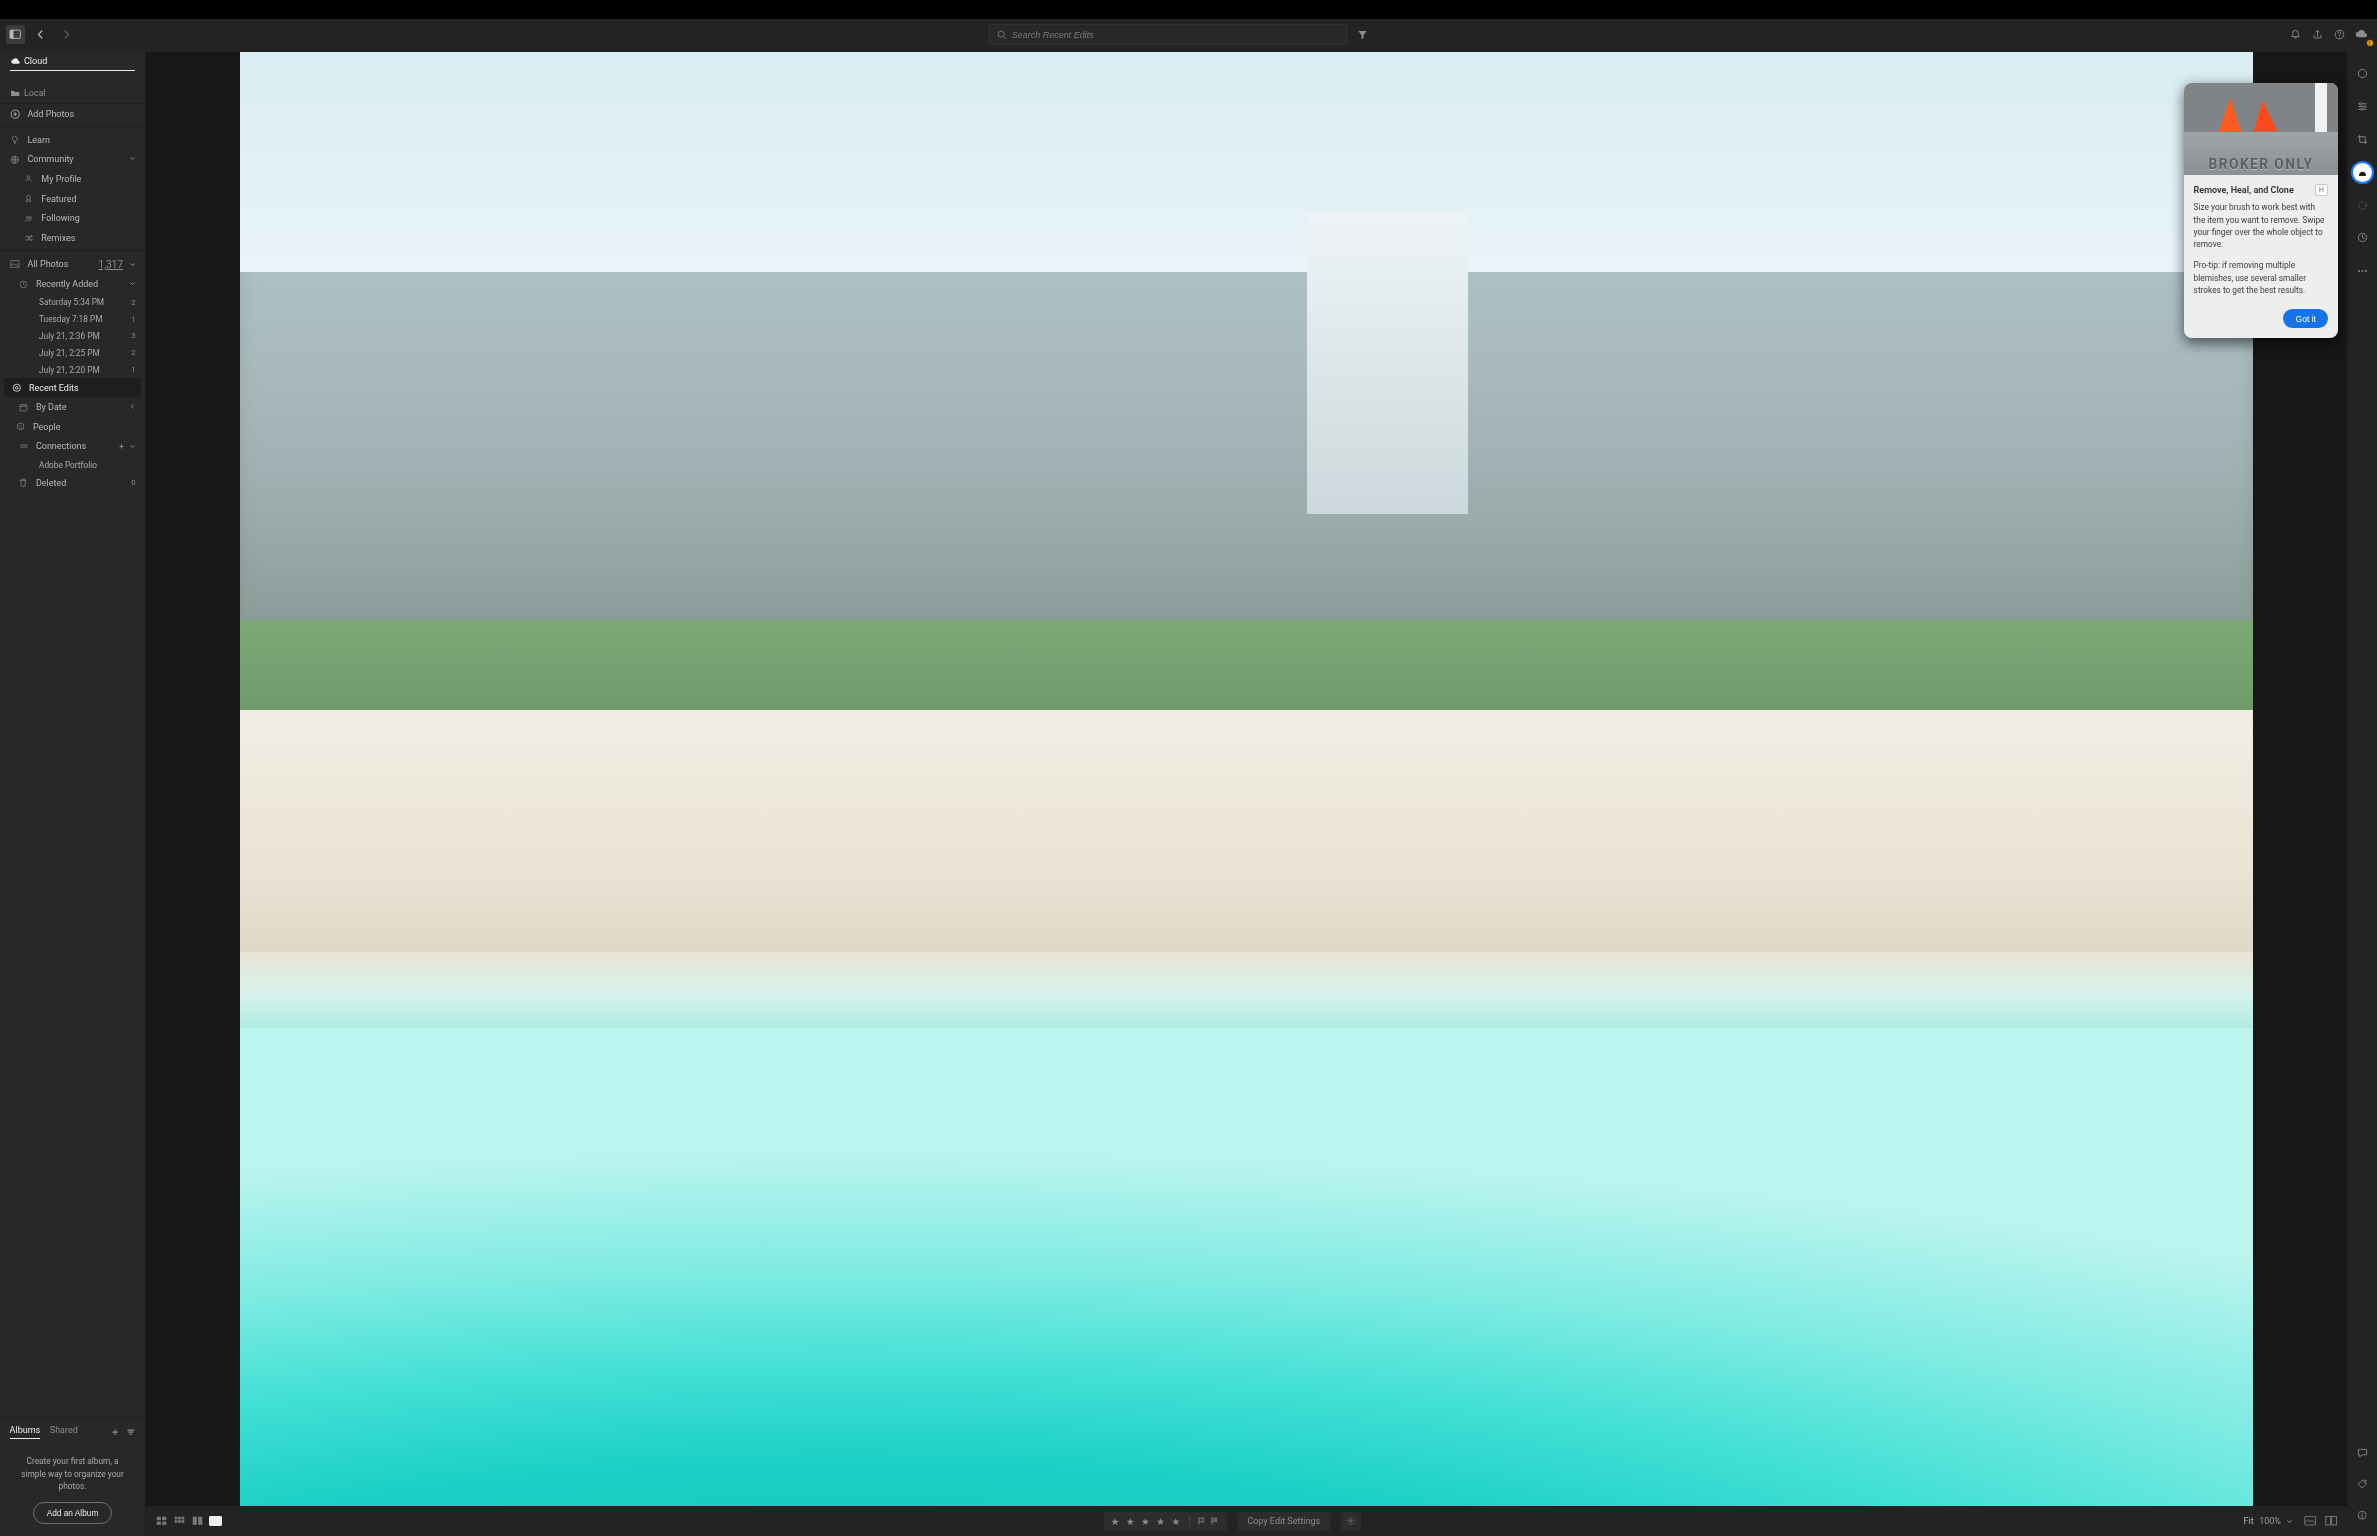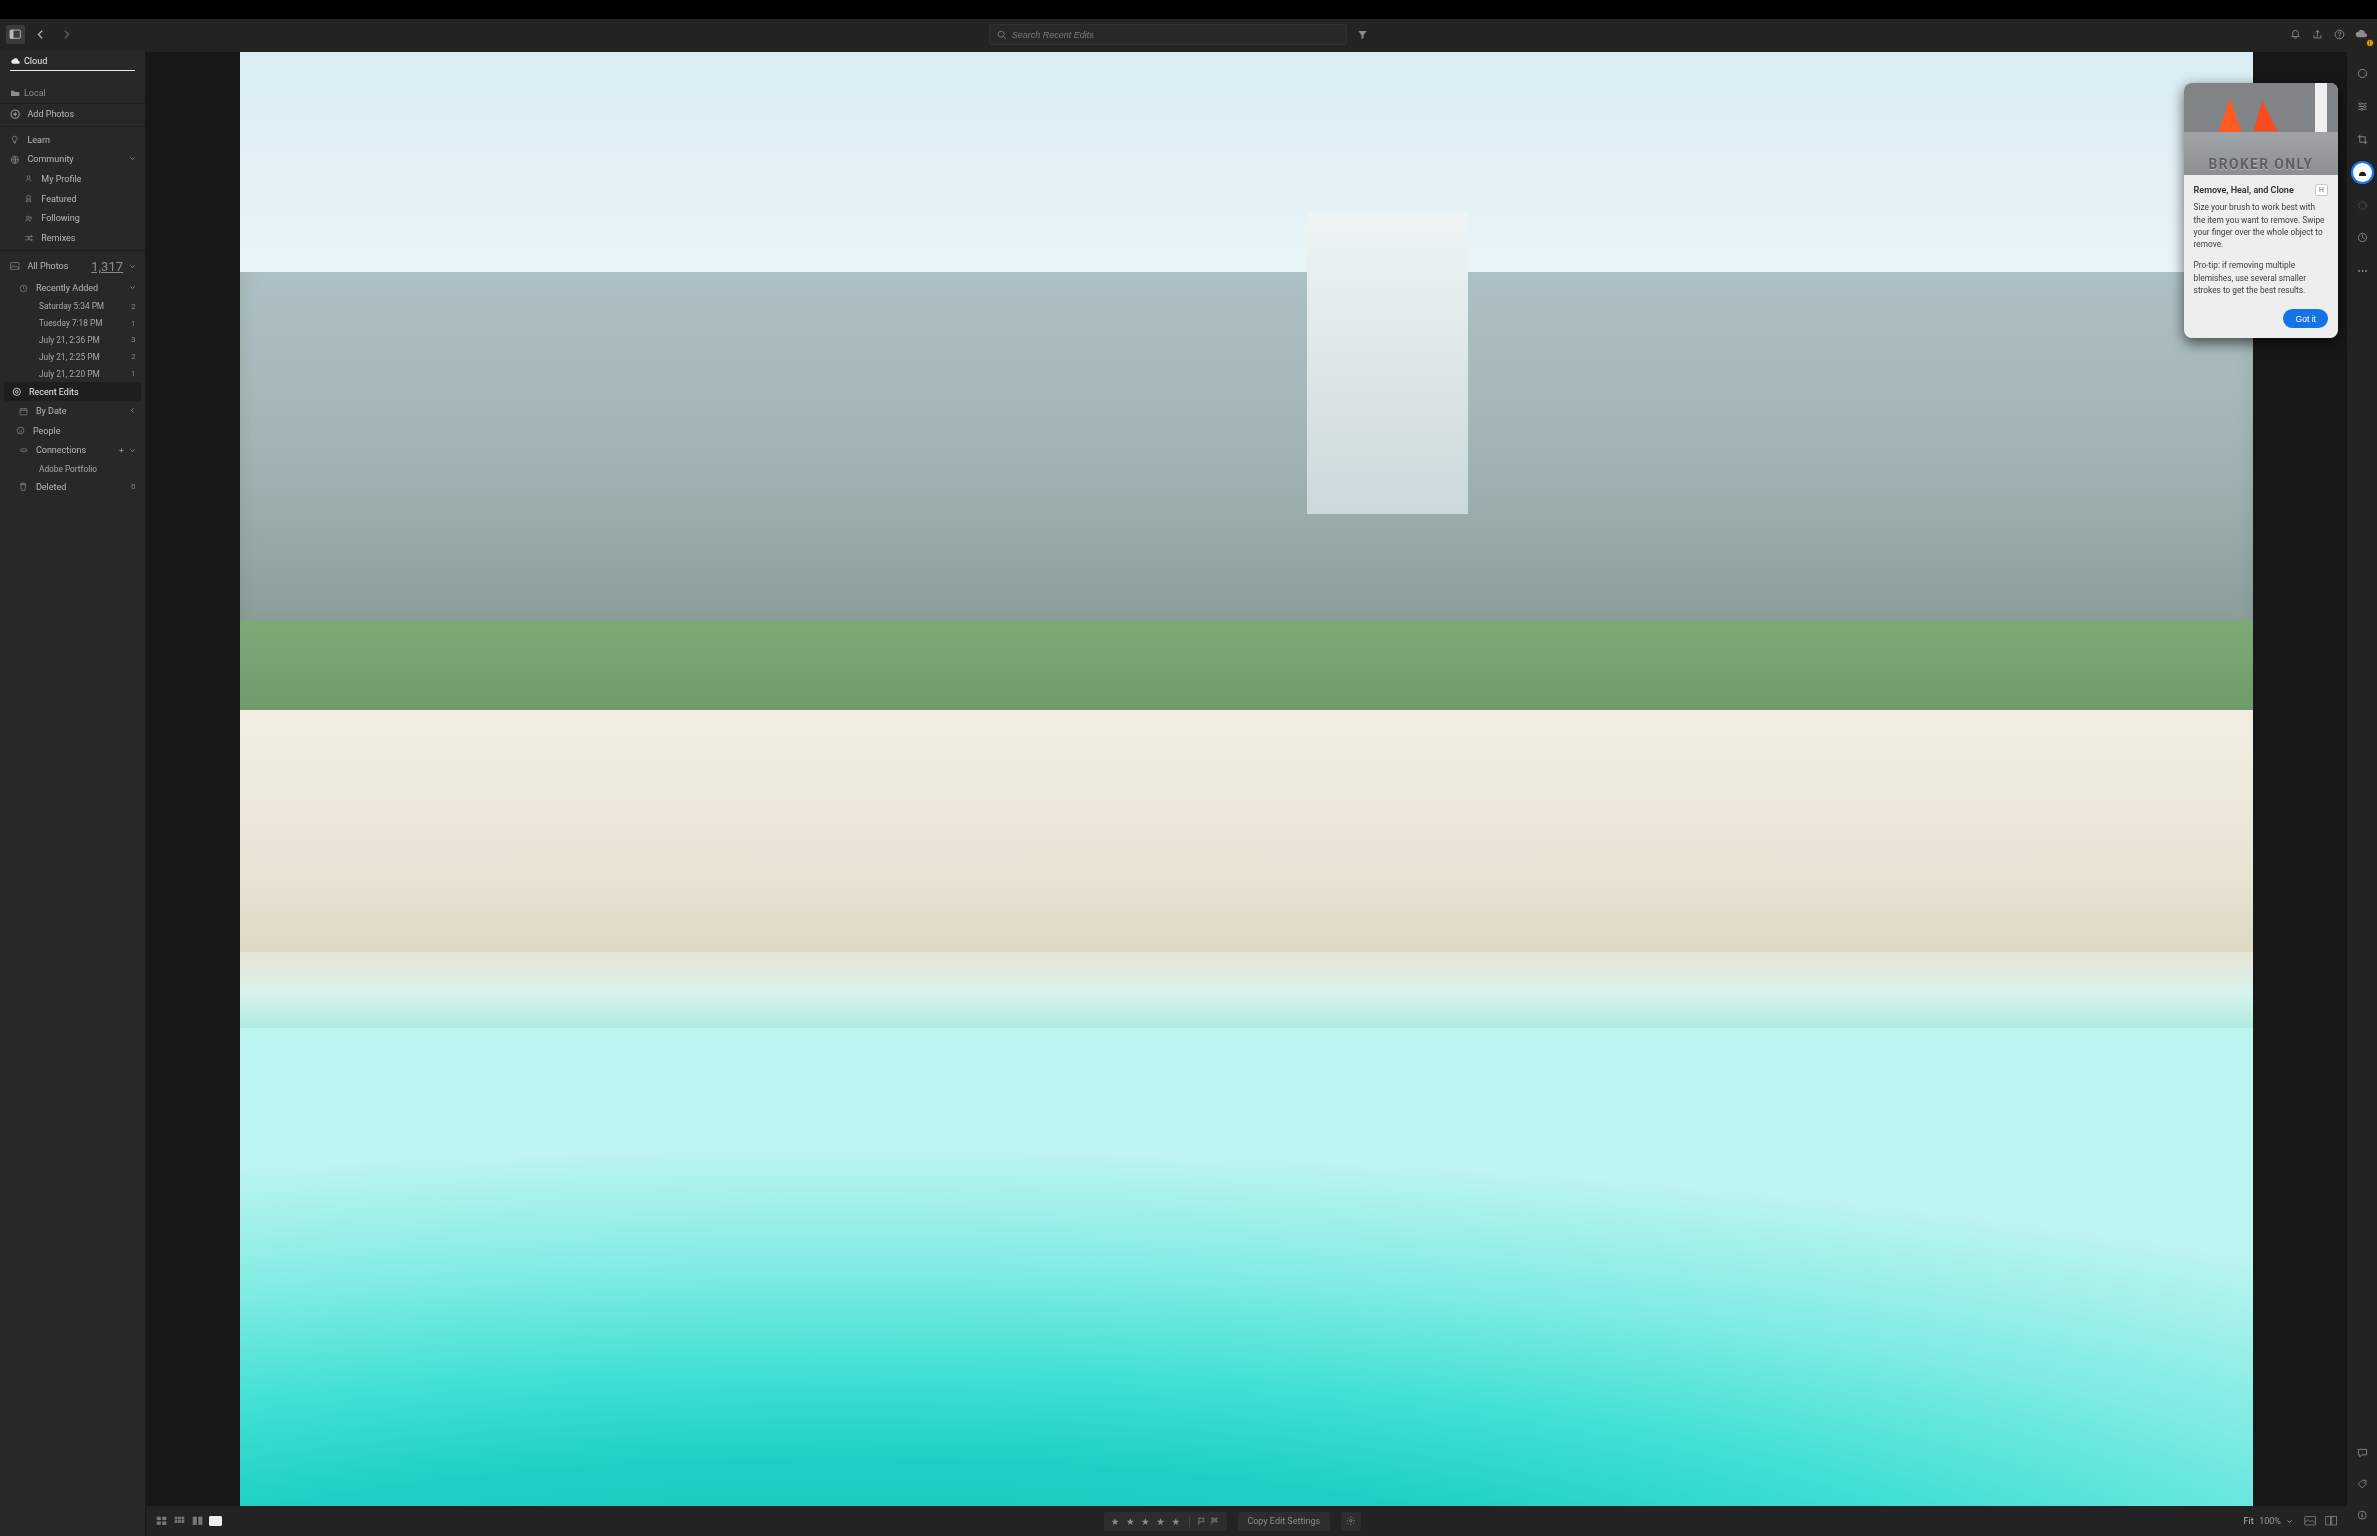--- a/index.html
+++ b/index.html
@@ -29,21 +29,21 @@
   .tabs { display:flex; gap:16.5px; padding:5.5px 9.6px 0 9.6px; border-bottom:0.7px solid #1e1e1e;flex-direction:column;}
   .tab { display:flex; align-items:center; gap:4.1px; padding-bottom:4.1px; color:#8c8c8c; cursor:pointer; border-bottom:1.4px solid transparent;}
   .tab.active { color:#ececec; border-bottom:1.4px solid #ececec; }
   .tab .tabicon{width:10.3px;height:8.3px;}
   .side-body { flex:1; overflow-y:auto; }
   .srow { display:flex; align-items:center; gap:6.9px; padding:4.8px 9.6px; color:#b9b9b9; cursor:pointer;}
   .srow .iconbox { width:11px; display:flex; justify-content:center; color:#8c8c8c;}
   .srow .chev { margin-left:auto; color:#8c8c8c; }
   .sdivider { height:0.7px; background:#1e1e1e; margin:2.8px 0; }
   .srow.photos { justify-content:space-between;}
-  .srow.photos .count{color:#8c8c8c;font-size:13px;text-decoration:underline;}
+  .srow.photos .count{color:#8c8c8c;font-size:10px;text-decoration:underline;}
   .subrow { display:flex; align-items:center; justify-content:space-between; padding:3.4px 9.6px 3.4px 39px; font-size:8.3px; color:#a9a9a9; cursor:pointer;}
   .subrow .badge{color:#8c8c8c;font-size:7.6px; width:11px; text-align:right;}
   .srow.selected { background:#1e1e1e; border-radius:2.1px; margin:0 4.1px; padding-left:6.9px;}
   .srow.selected .label{color:#ececec;}
   .subrow.conn{padding-left:39px;color:#a9a9a9;}
   
   .albums { border-top:0.7px solid #1e1e1e; padding:6.9px 9.6px 9.6px; background:#282828;}
   .albums-tabs{display:flex;align-items:center;gap:9.6px;}
   .atab{color:#8c8c8c;padding-bottom:2.8px;}
   .atab.active{color:#ececec;border-bottom:1.4px solid #ececec;}
@@ -381,20 +381,36 @@
           <span class="iconbox">
               <svg width="8.3" height="9.6" viewBox="0 0 14 16">
                 <path d="M2 4h10M4 4V2h6v2M3 4l1 10h6l1-10" fill="none" stroke="#8c8c8c" stroke-width="1.2"></path>
               </svg>
             </span>
           <span class="label">Deleted</span>
           <span class="chev" style="font-size:7.6px">0</span>
         </div>
       </div>
 
+      <div class="albums">
+        <div class="albums-tabs">
+          <span class="atab active">Albums</span>
+          <span class="atab">Shared</span>
+          <span class="albums-actions">
+            <svg width="8.3" height="8.3" viewBox="0 0 12 12">
+                <path d="M6 2v8M2 6h8" stroke="#8c8c8c" stroke-width="1.6"></path>
+              </svg>
+            <svg width="9.6" height="8.3" viewBox="0 0 14 12">
+                <path d="M2 3h10M3.5 6h7M5 9h4" stroke="#8c8c8c" stroke-width="1.6"></path>
+              </svg>
+          </span>
+        </div>
+        <div class="albums-empty">Create your first album, a simple way to organize your photos.</div>
+        <button class="add-album-btn">Add an Album</button>
+      </div>
     </div>
 
     <div class="viewer">
       <div class="seam-strip"></div>
       <div class="canvas-area">
         <div class="photo">
           <div class="sky"></div>
           <div class="city"></div>
           <div class="tower"></div>
           <div class="green"></div>

